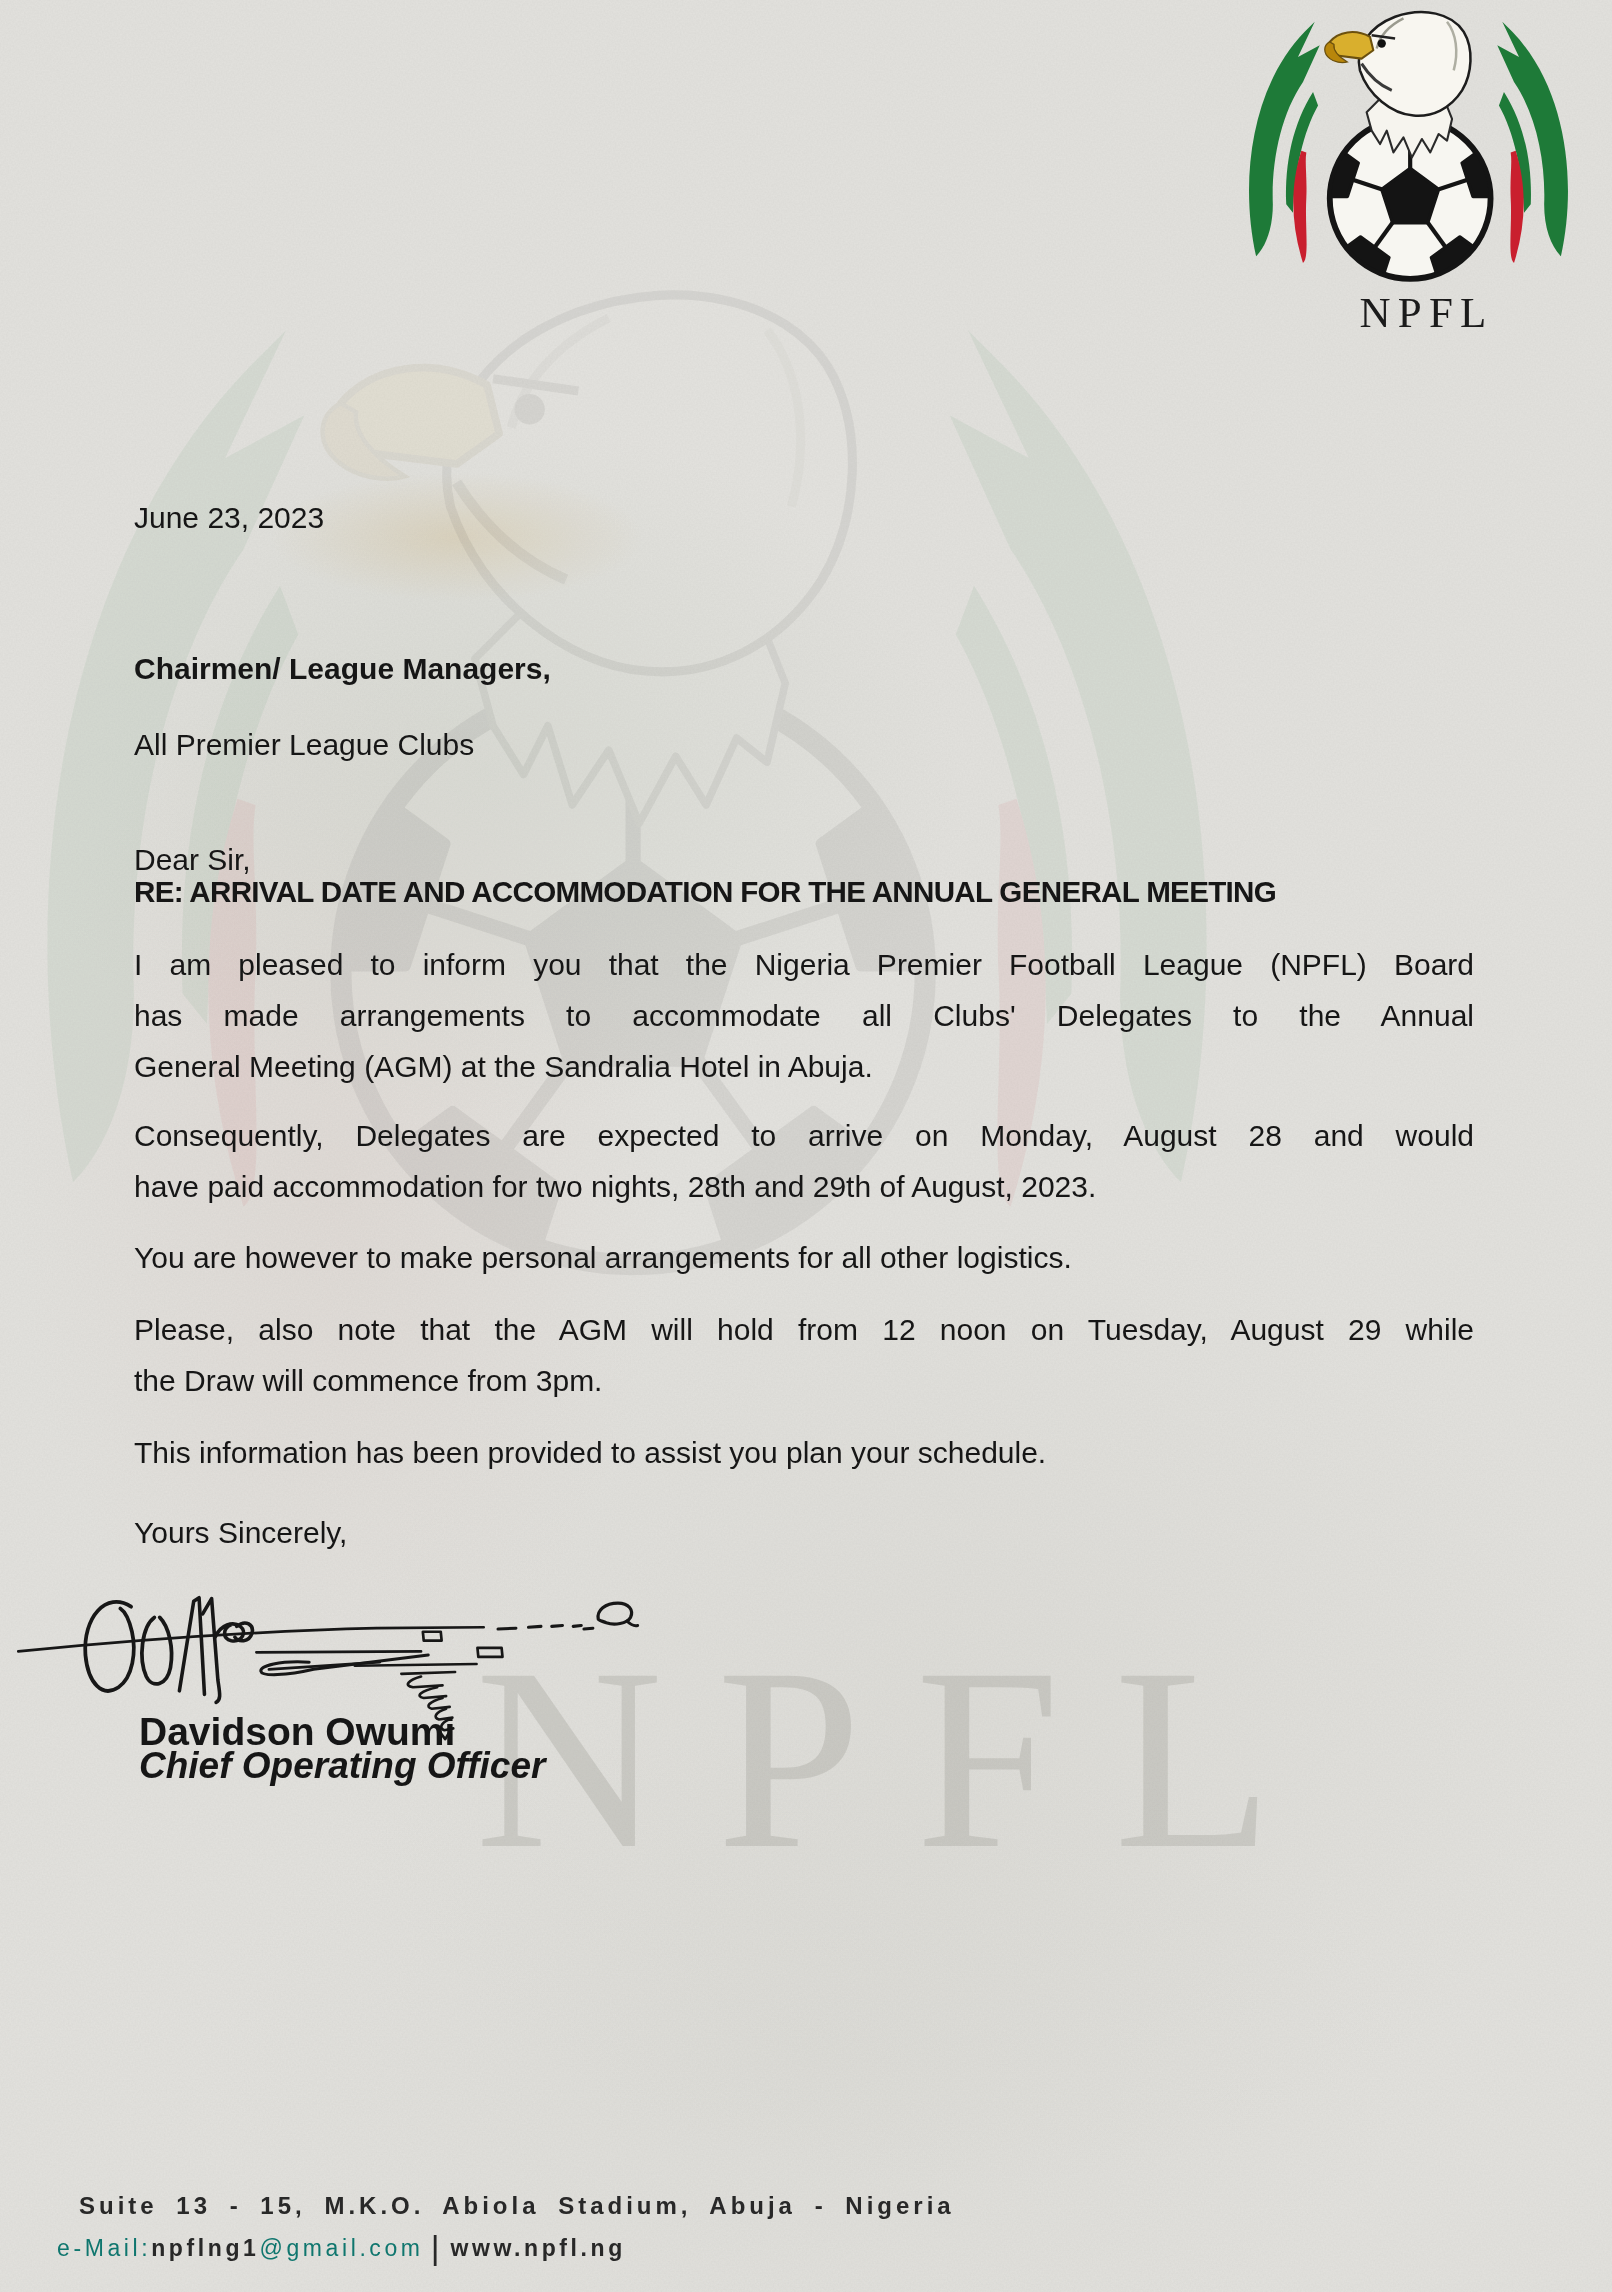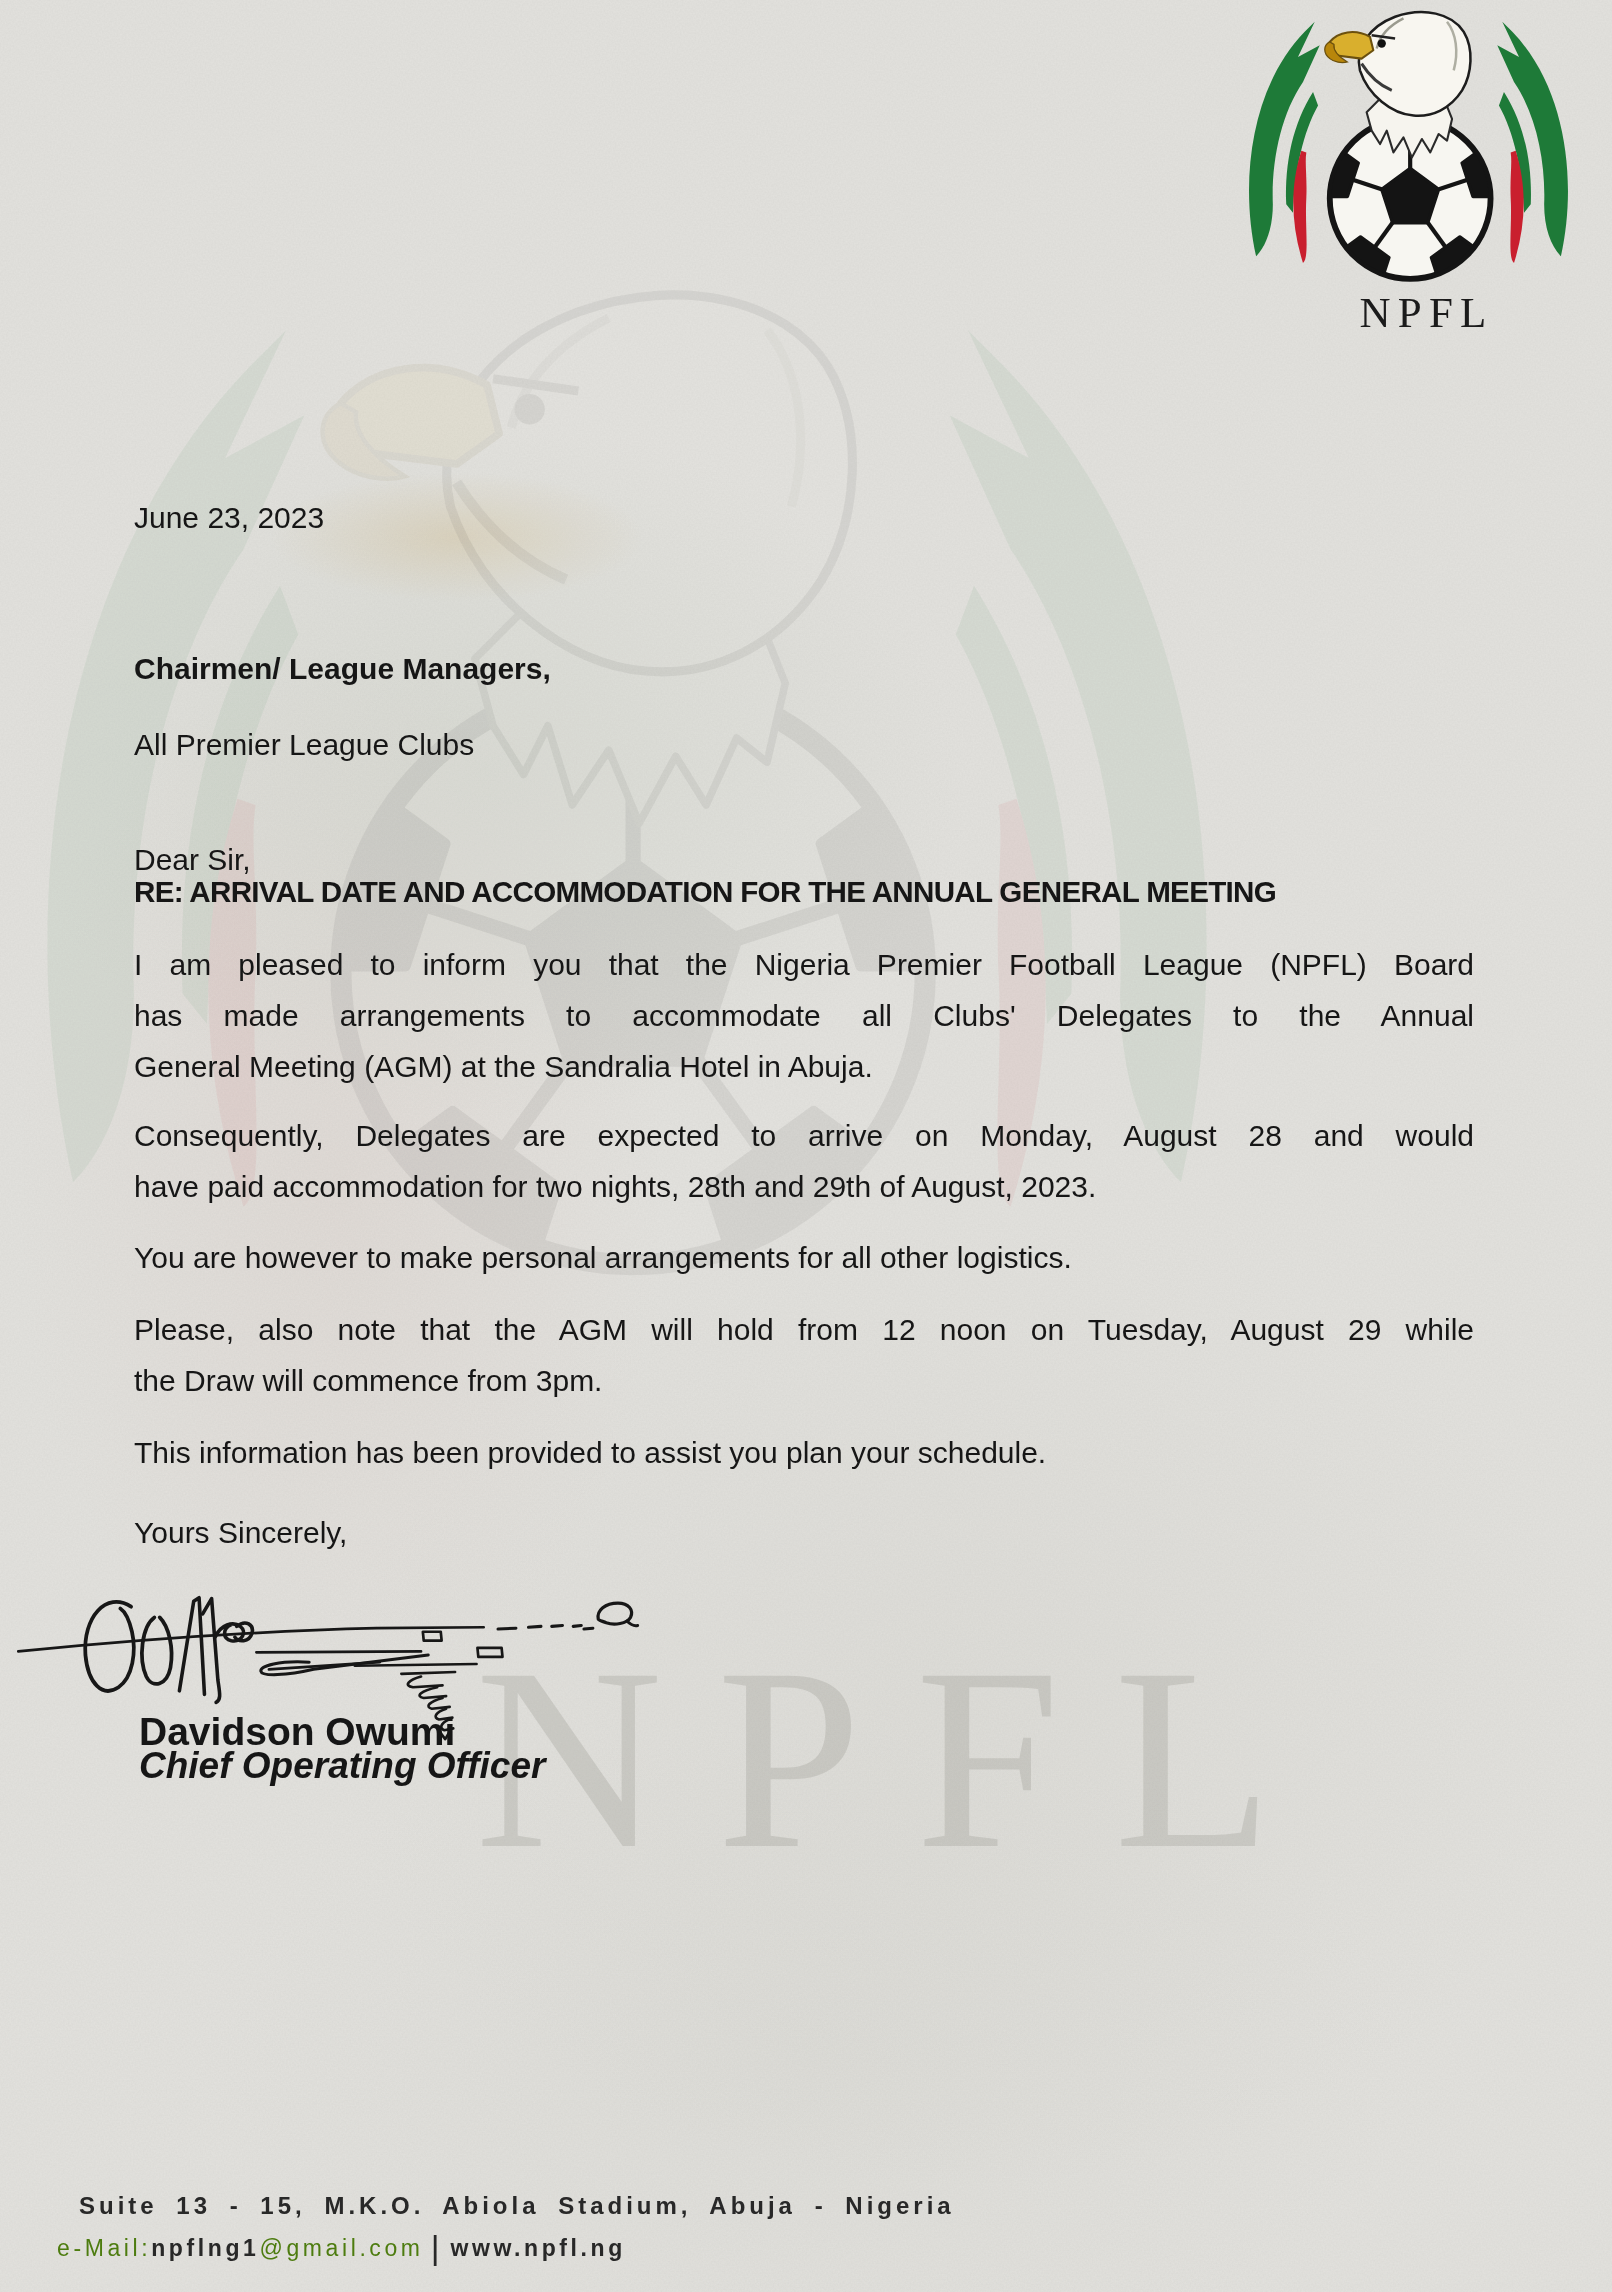--- a/index.html
+++ b/index.html
@@ -52,21 +52,21 @@
   
   .footer { position:absolute; left:0; top:2192px; width:1613px; text-align:left; color:#282828; }
   .footer-address {
     font-size:24px; font-weight:bold; letter-spacing:4px; word-spacing:8px;
     padding-left:79px; white-space:nowrap;
   }
   .footer-contact {
     margin-top:4.5px; font-size:23px; letter-spacing:3.6px;
     padding-left:57px; white-space:nowrap;
   }
-  .footer-contact .light { font-weight:400; color:#4d7c0f; }
+  .footer-contact .light { font-weight:400; color:#0f766e; }
   .footer-contact .strong{ font-weight:bold; }
   .footer-contact .sep   { font-weight:400; font-size:34px; position:relative; top:3.6px; margin:0 7.2px; }
 </style>
 </head>
 <body>
 
 <div class="page">
 
   <div class="tint"></div>
   <svg class="texture" width="1613" height="2293" aria-hidden="true" viewBox="0 0 1801 2560">

